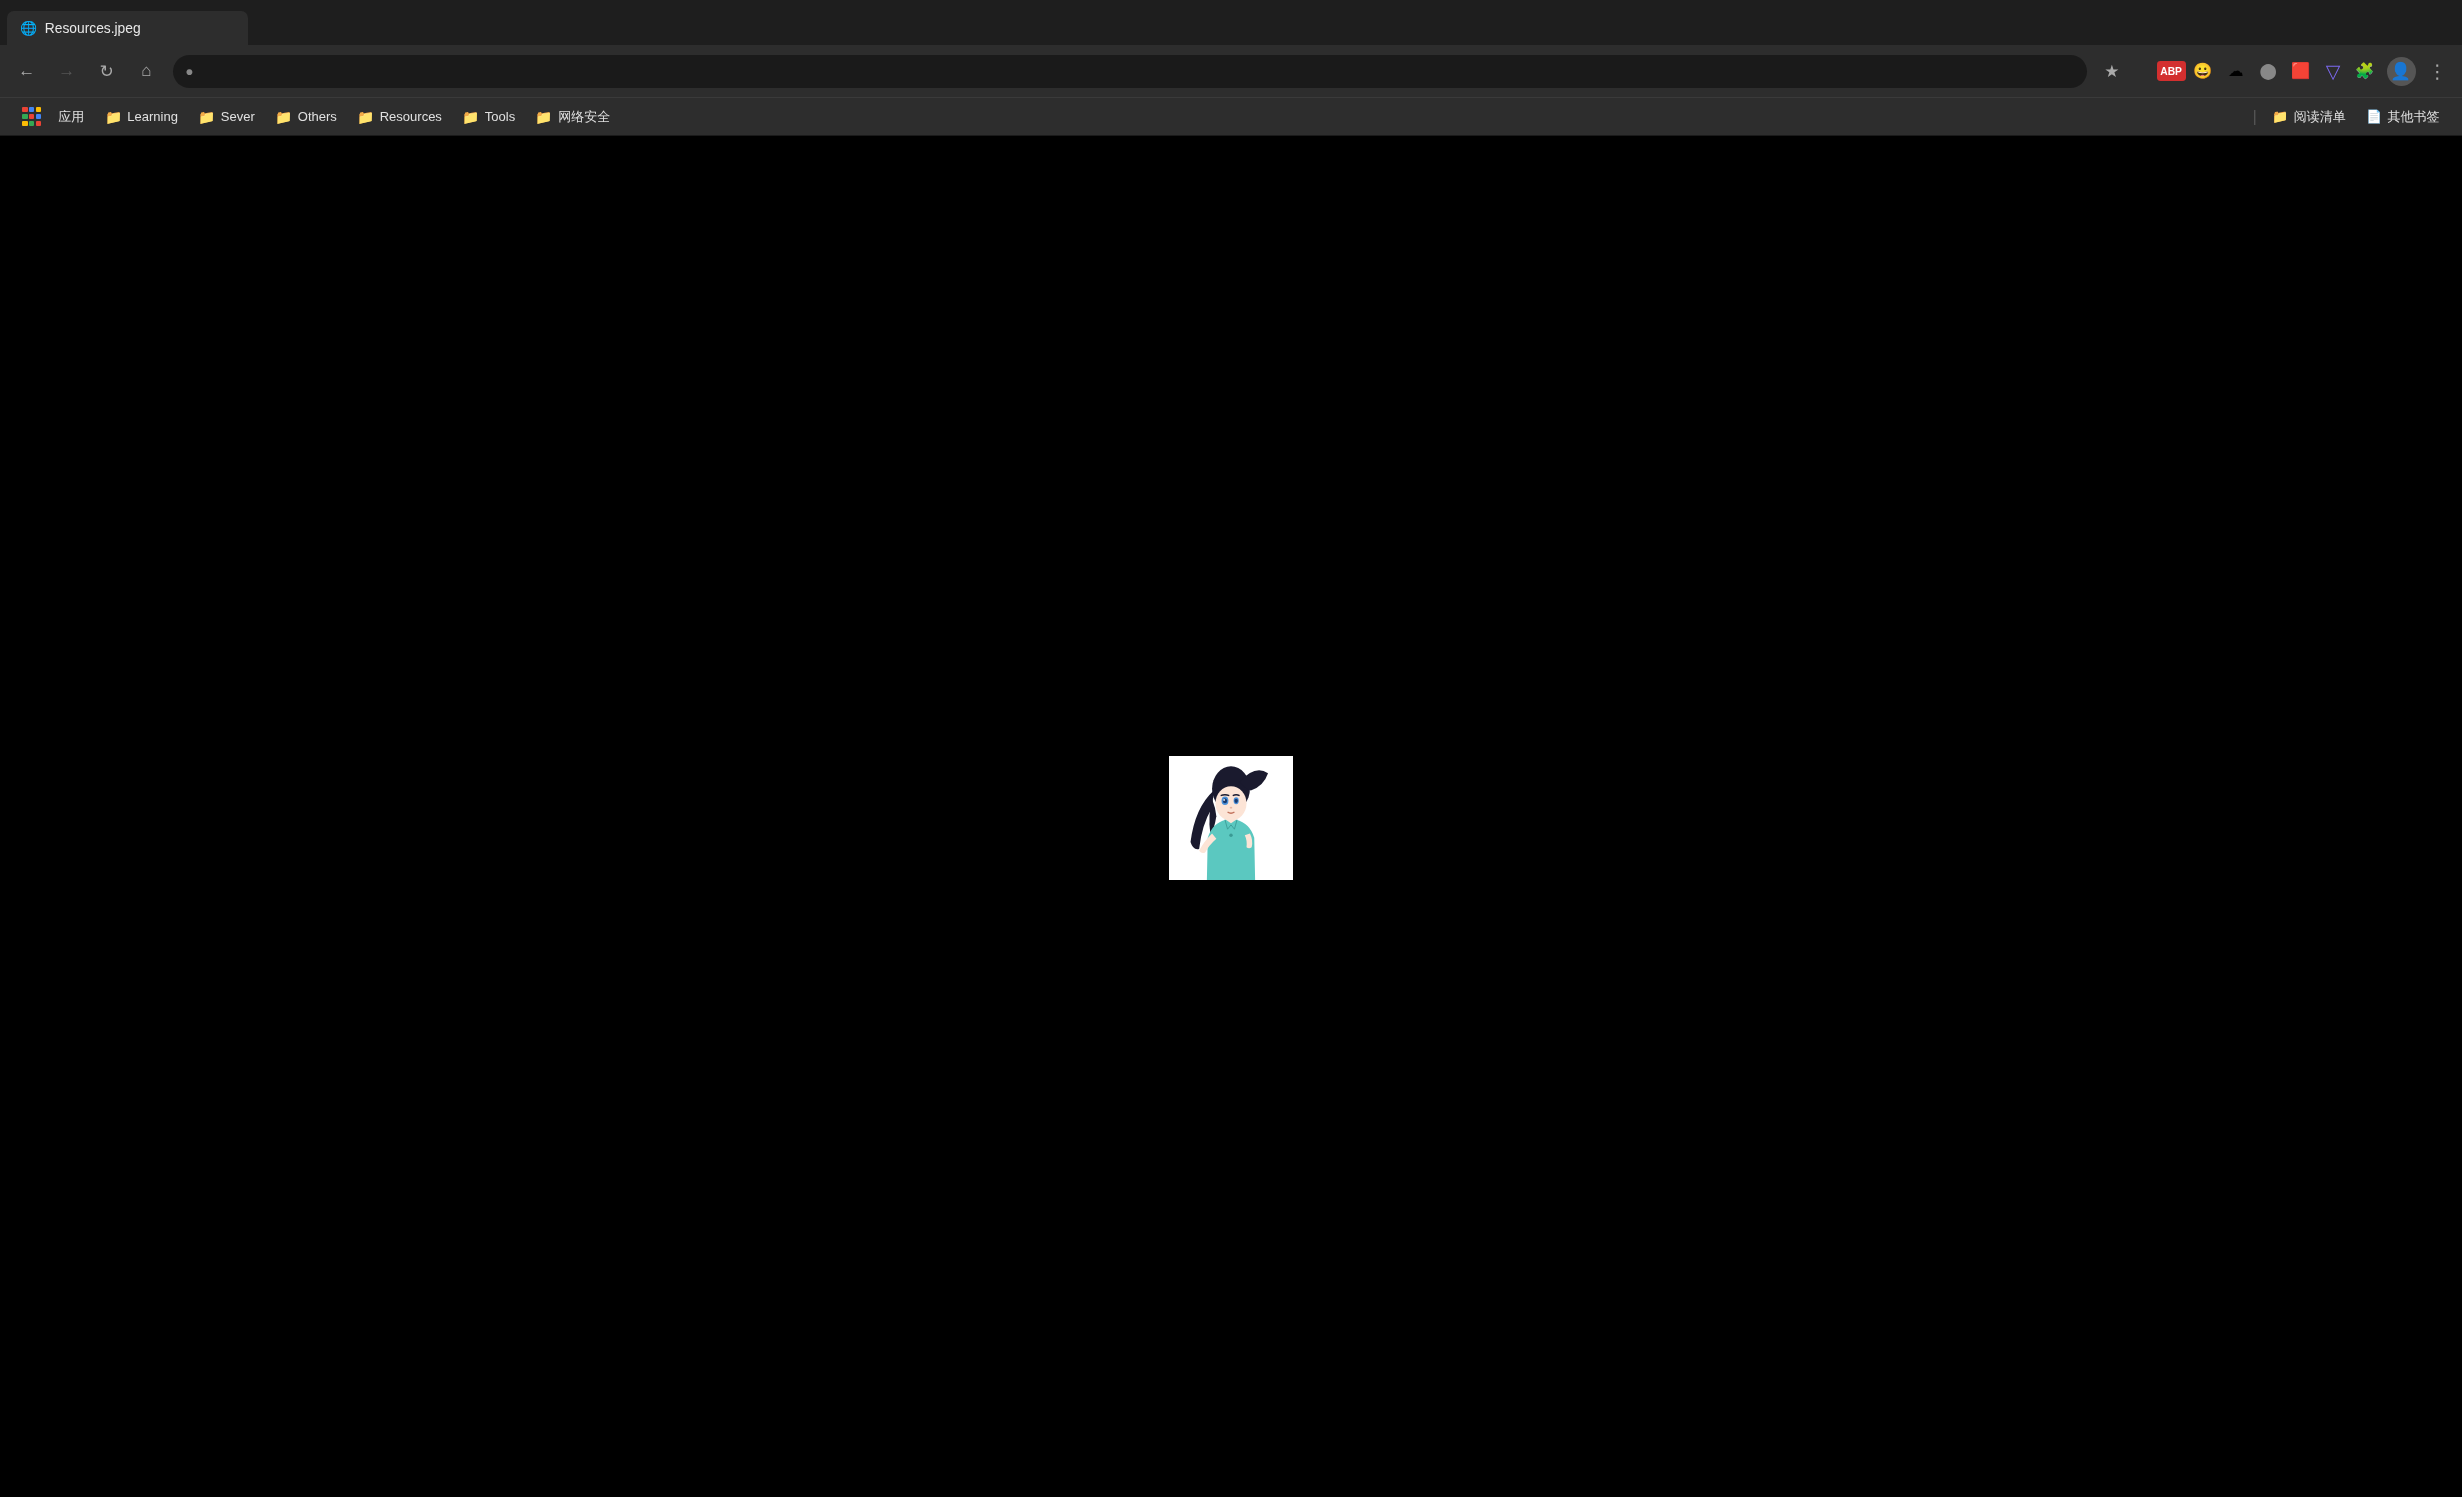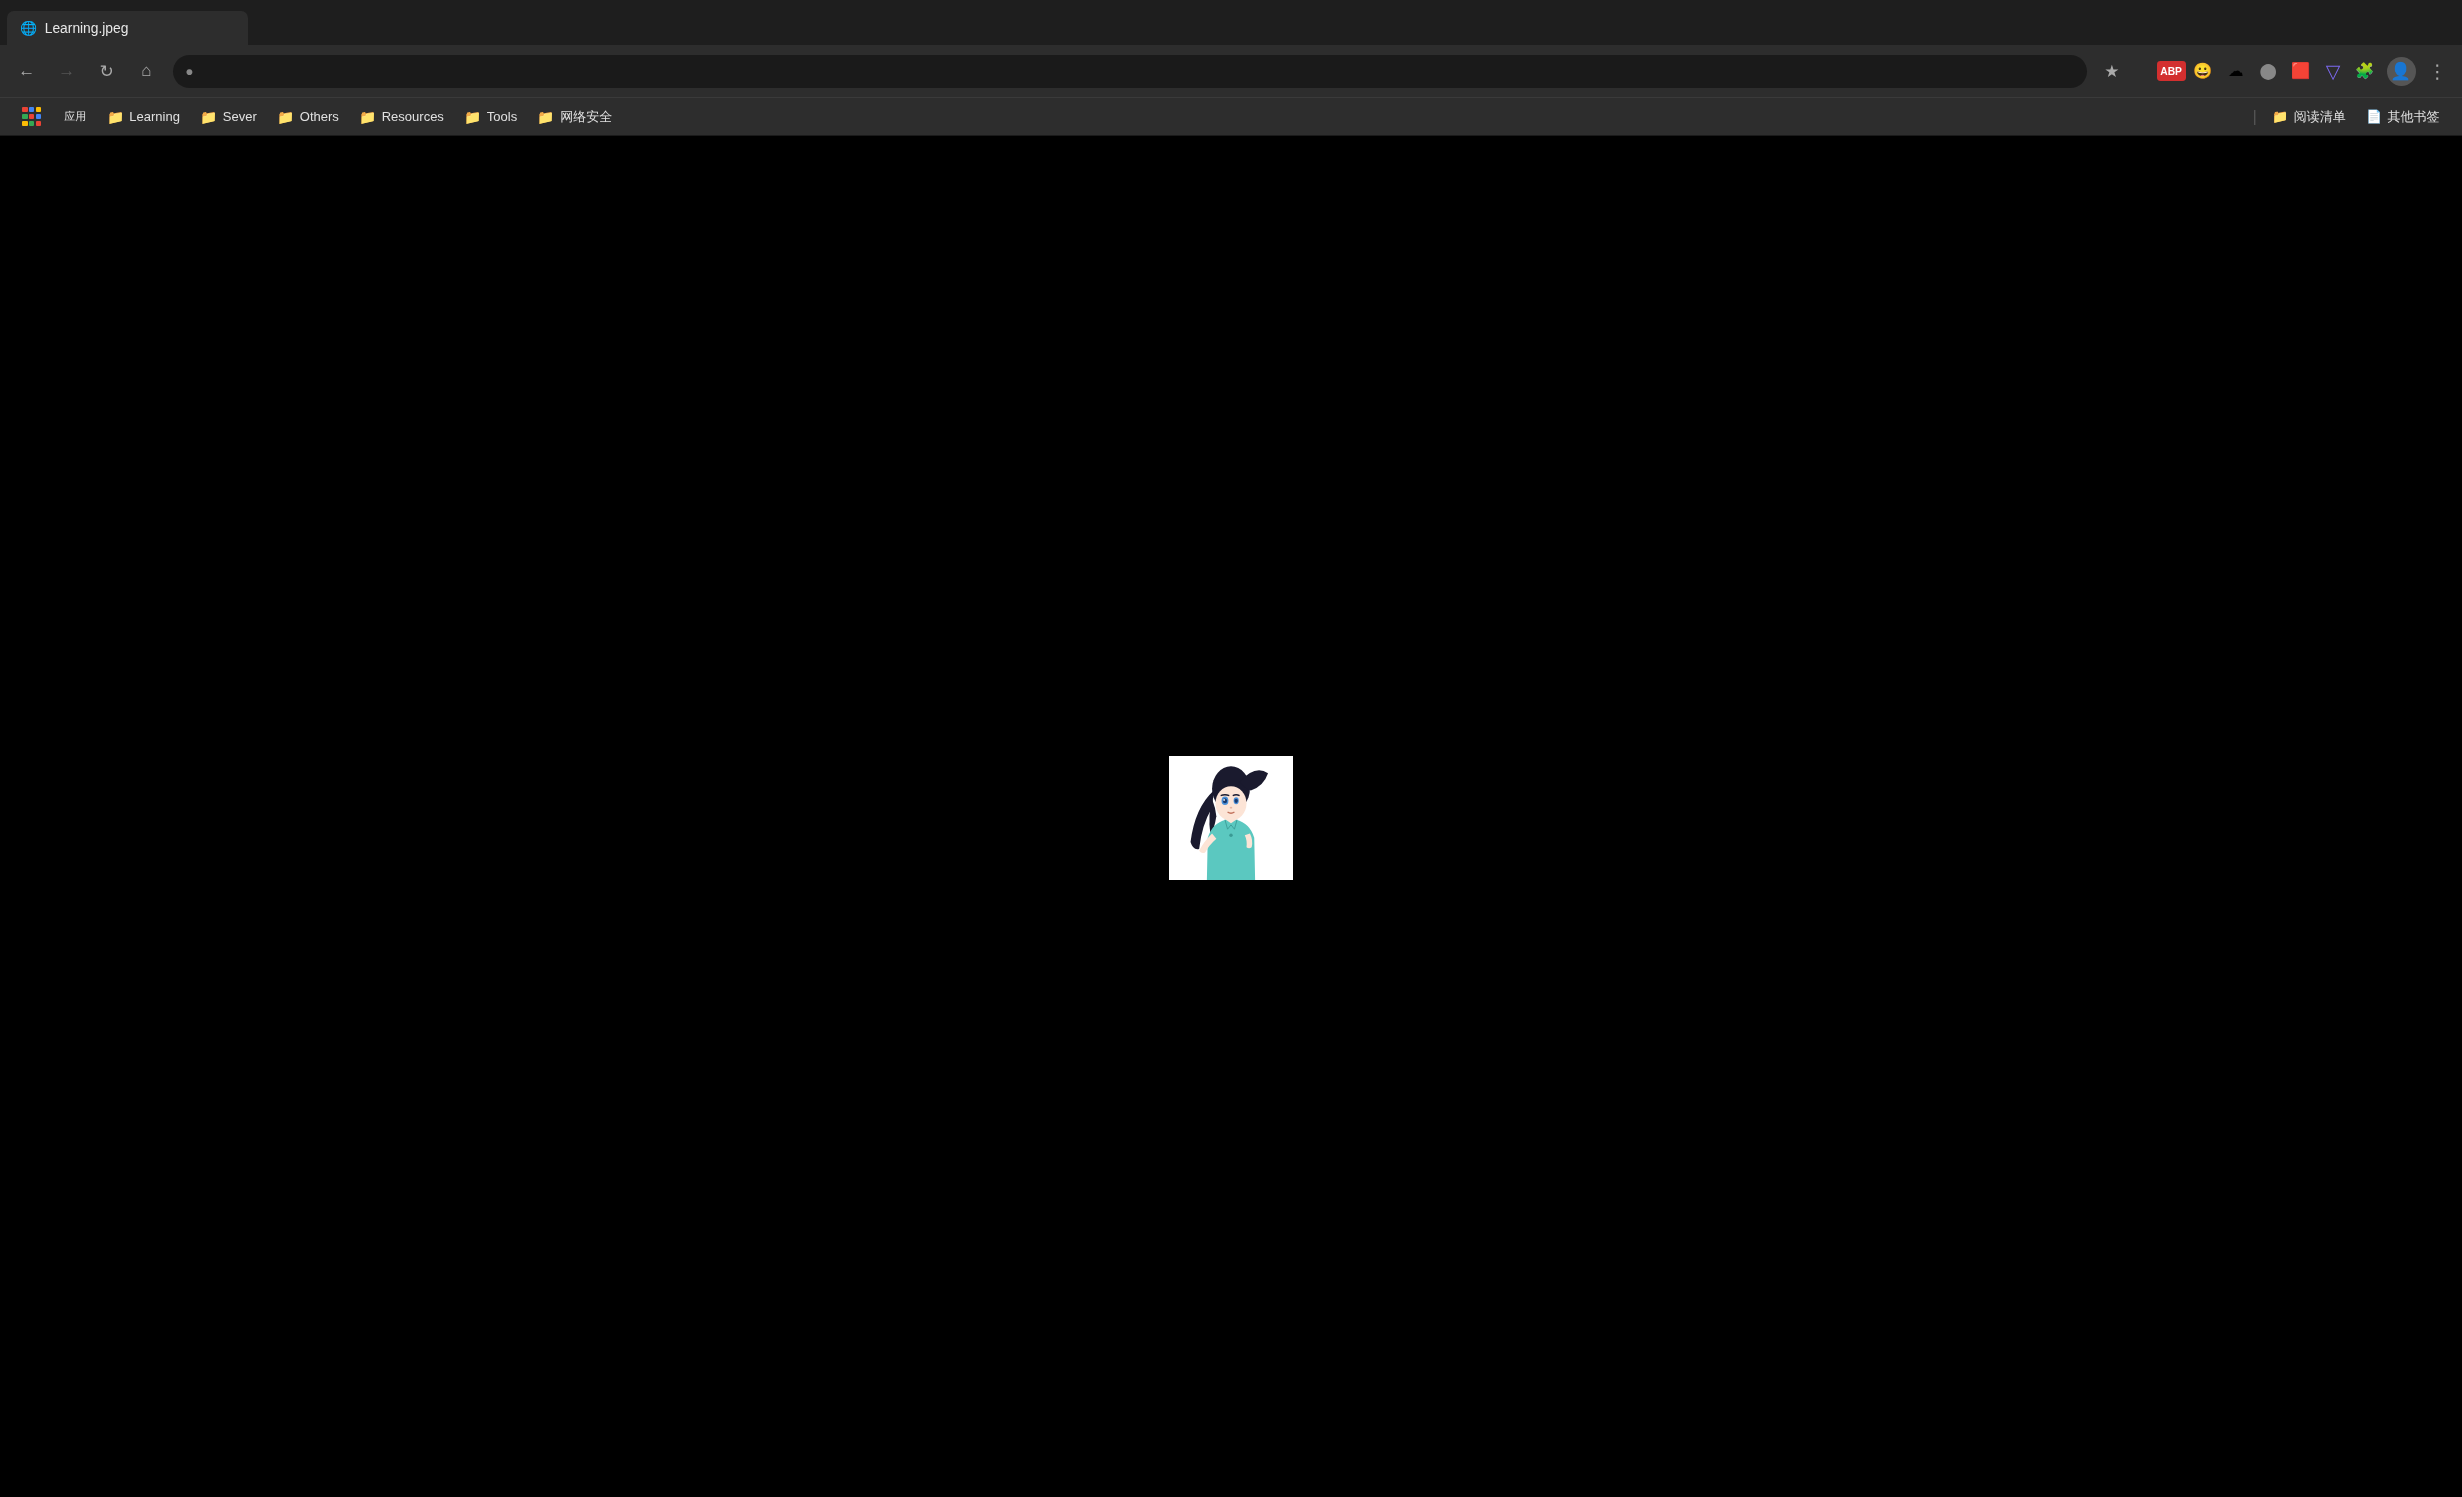--- a/index.html
+++ b/index.html
@@ -162,26 +162,26 @@
       border-top: 0.9px solid #3a3a3a;
       display: flex;
       align-items: center;
       padding: 0 13.8px;
       gap: 3.4px;
     }
 
     .apps-btn {
       display: flex;
       align-items: center;
-      gap: 23px;
+      gap: 17px;
       padding: 3.4px 8.6px;
       border-radius: 3.4px;
       cursor: pointer;
       color: #e0e0e0;
-      font-size: 11px;
+      font-size: 13px;
     }
 
     .apps-grid {
       display: grid;
       grid-template-columns: repeat(3, 5.2px);
       grid-template-rows: repeat(3, 5.2px);
       gap: 1.7px;
     }
 
     .apps-grid-dot {
@@ -276,21 +276,21 @@
     .dot-green { background: #34a853; }
   </style>
 </head>
 <body>
 
 <div class="browser-chrome">
 
   <div class="tab-bar">
     <div class="tab-active">
       <span>🌐</span>
-      <span>Learning.jpeg</span>
+      <span>Resources.jpeg</span>
     </div>
   </div>
 
   <div class="nav-bar">
     <button class="nav-btn">←</button>
     <button class="nav-btn disabled">→</button>
     <button class="nav-btn">↻</button>
     <button class="nav-btn">⌂</button>
 
     <div class="address-bar-container">

